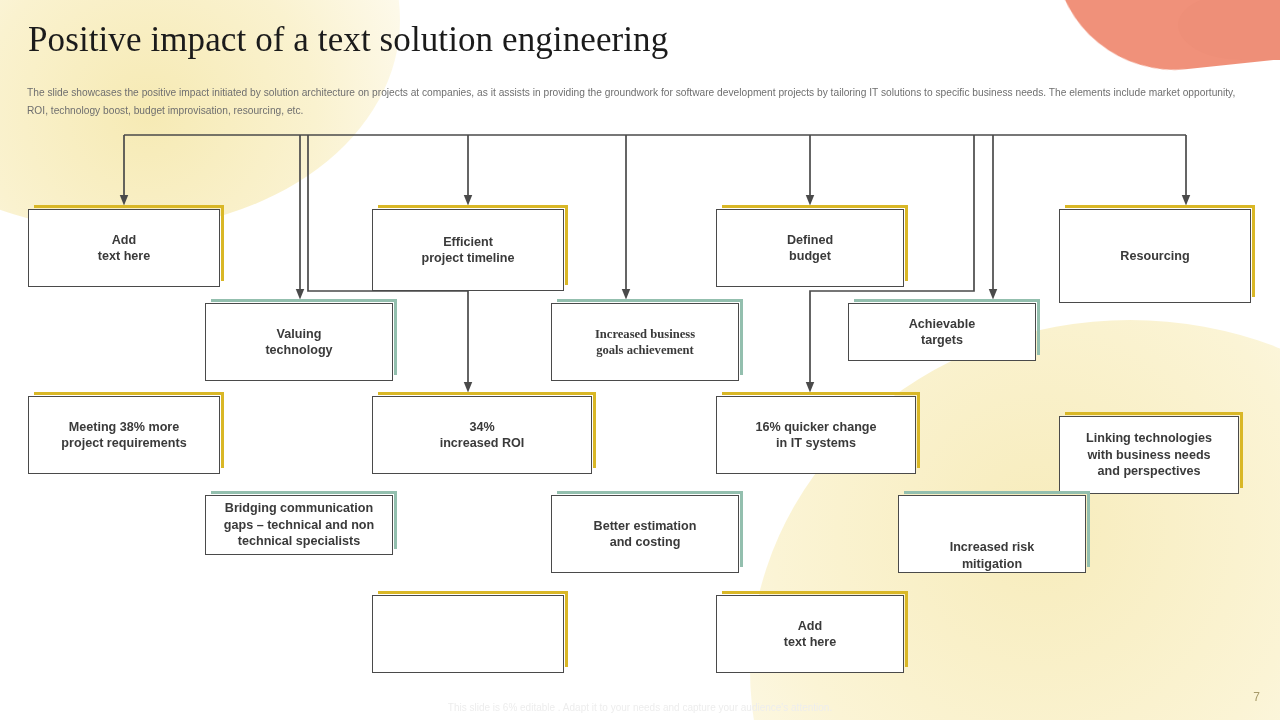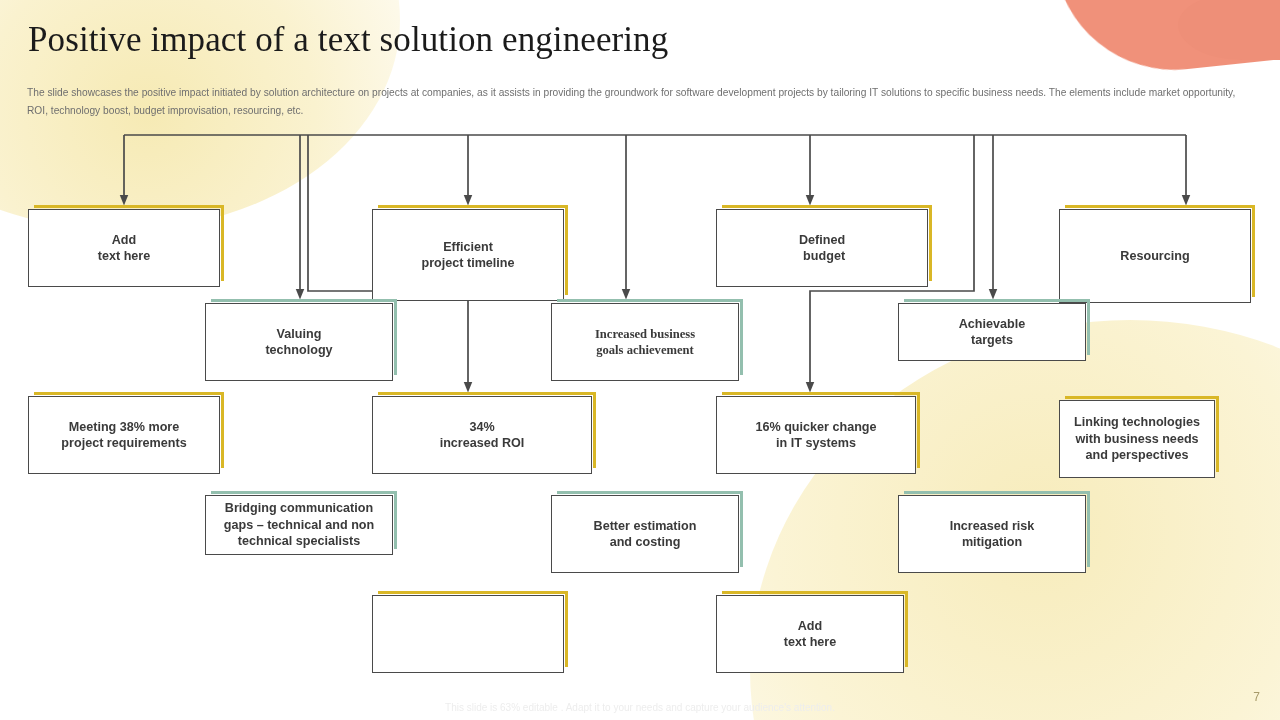--- a/index.html
+++ b/index.html
@@ -188,77 +188,77 @@
         <path d="M308,135 L308,291 L468,291 L468,387" marker-end="url(#arrowhead)"></path>
         <path d="M974,135 L974,291 L810,291 L810,387" marker-end="url(#arrowhead)"></path>
       </g>
   </svg>
 
   <div id="nodes-layer">
       <div class="node gold" style="left: 28px; top: 209px; width: 192px; height: 78px;">
         <span class="accent"></span>
         <span class="label">Add<br>text here</span>
       </div>
-      <div class="node gold" style="left: 372px; top: 209px; width: 192px; height: 92px;">
+      <div class="node gold" style="left: 372px; top: 209px; width: 192px; height: 82px;">
         <span class="accent"></span>
         <span class="label">Efficient<br>project timeline</span>
       </div>
-      <div class="node gold" style="left: 716px; top: 209px; width: 212px; height: 78px; text-align: right;">
+      <div class="node gold" style="left: 716px; top: 209px; width: 188px; height: 78px;">
         <span class="accent"></span>
         <span class="label">Defined<br>budget</span>
       </div>
       <div class="node gold" style="left: 1059px; top: 209px; width: 192px; height: 94px;">
         <span class="accent"></span>
         <span class="label">Resourcing</span>
       </div>
       <div class="node teal" style="left: 205px; top: 303px; width: 188px; height: 78px;">
         <span class="accent"></span>
         <span class="label">Valuing<br>technology</span>
       </div>
       <div class="node teal" style="left: 551px; top: 303px; width: 188px; height: 78px; font-family: Liberation Serif, serif;">
         <span class="accent"></span>
         <span class="label">Increased business<br>goals achievement</span>
       </div>
-      <div class="node teal" style="left: 898px; top: 303px; width: 188px; height: 58px;">
+      <div class="node teal" style="left: 848px; top: 303px; width: 188px; height: 58px;">
         <span class="accent"></span>
         <span class="label">Achievable<br>targets</span>
       </div>
       <div class="node gold" style="left: 28px; top: 396px; width: 192px; height: 78px;">
         <span class="accent"></span>
         <span class="label">Meeting 38% more<br>project requirements</span>
       </div>
       <div class="node gold" style="left: 372px; top: 396px; width: 220px; height: 78px;">
         <span class="accent"></span>
         <span class="label">34%<br>increased ROI</span>
       </div>
       <div class="node gold" style="left: 716px; top: 396px; width: 200px; height: 78px;">
         <span class="accent"></span>
         <span class="label">16% quicker change<br>in IT systems</span>
       </div>
-      <div class="node gold" style="left: 1059px; top: 400px; width: 156px; height: 78px;">
+      <div class="node gold" style="left: 1059px; top: 416px; width: 180px; height: 78px;">
         <span class="accent"></span>
         <span class="label">Linking technologies<br>with business needs<br>and perspectives</span>
       </div>
       <div class="node teal" style="left: 205px; top: 495px; width: 188px; height: 60px;">
         <span class="accent"></span>
         <span class="label">Bridging communication<br>gaps – technical and non<br>technical specialists</span>
       </div>
       <div class="node teal" style="left: 551px; top: 495px; width: 188px; height: 78px; justify-content: center;">
         <span class="accent"></span>
         <span class="label">Better estimation<br>and costing</span>
       </div>
-      <div class="node teal" style="left: 898px; top: 495px; width: 188px; height: 78px;">
+      <div class="node teal" style="left: 898px; top: 495px; width: 188px; height: 78px; align-items: flex-end;">
         <span class="accent"></span>
         <span class="label">Increased risk<br>mitigation</span>
       </div>
       <div class="node gold" style="left: 372px; top: 595px; width: 192px; height: 78px;">
         <span class="accent"></span>
       </div>
       <div class="node gold" style="left: 716px; top: 595px; width: 188px; height: 78px;">
         <span class="accent"></span>
         <span class="label">Add<br>text here</span>
       </div>
     </div>
 
-  <div class="footer-note">This slide is 63% editable . Adapt it to your needs and capture your audience's attention.</div>
+  <div class="footer-note">This slide is 6% editable . Adapt it to your needs and capture your audience's attention.</div>
   <div class="page-num">7</div>
 
 </div>
 
 </body></html>

